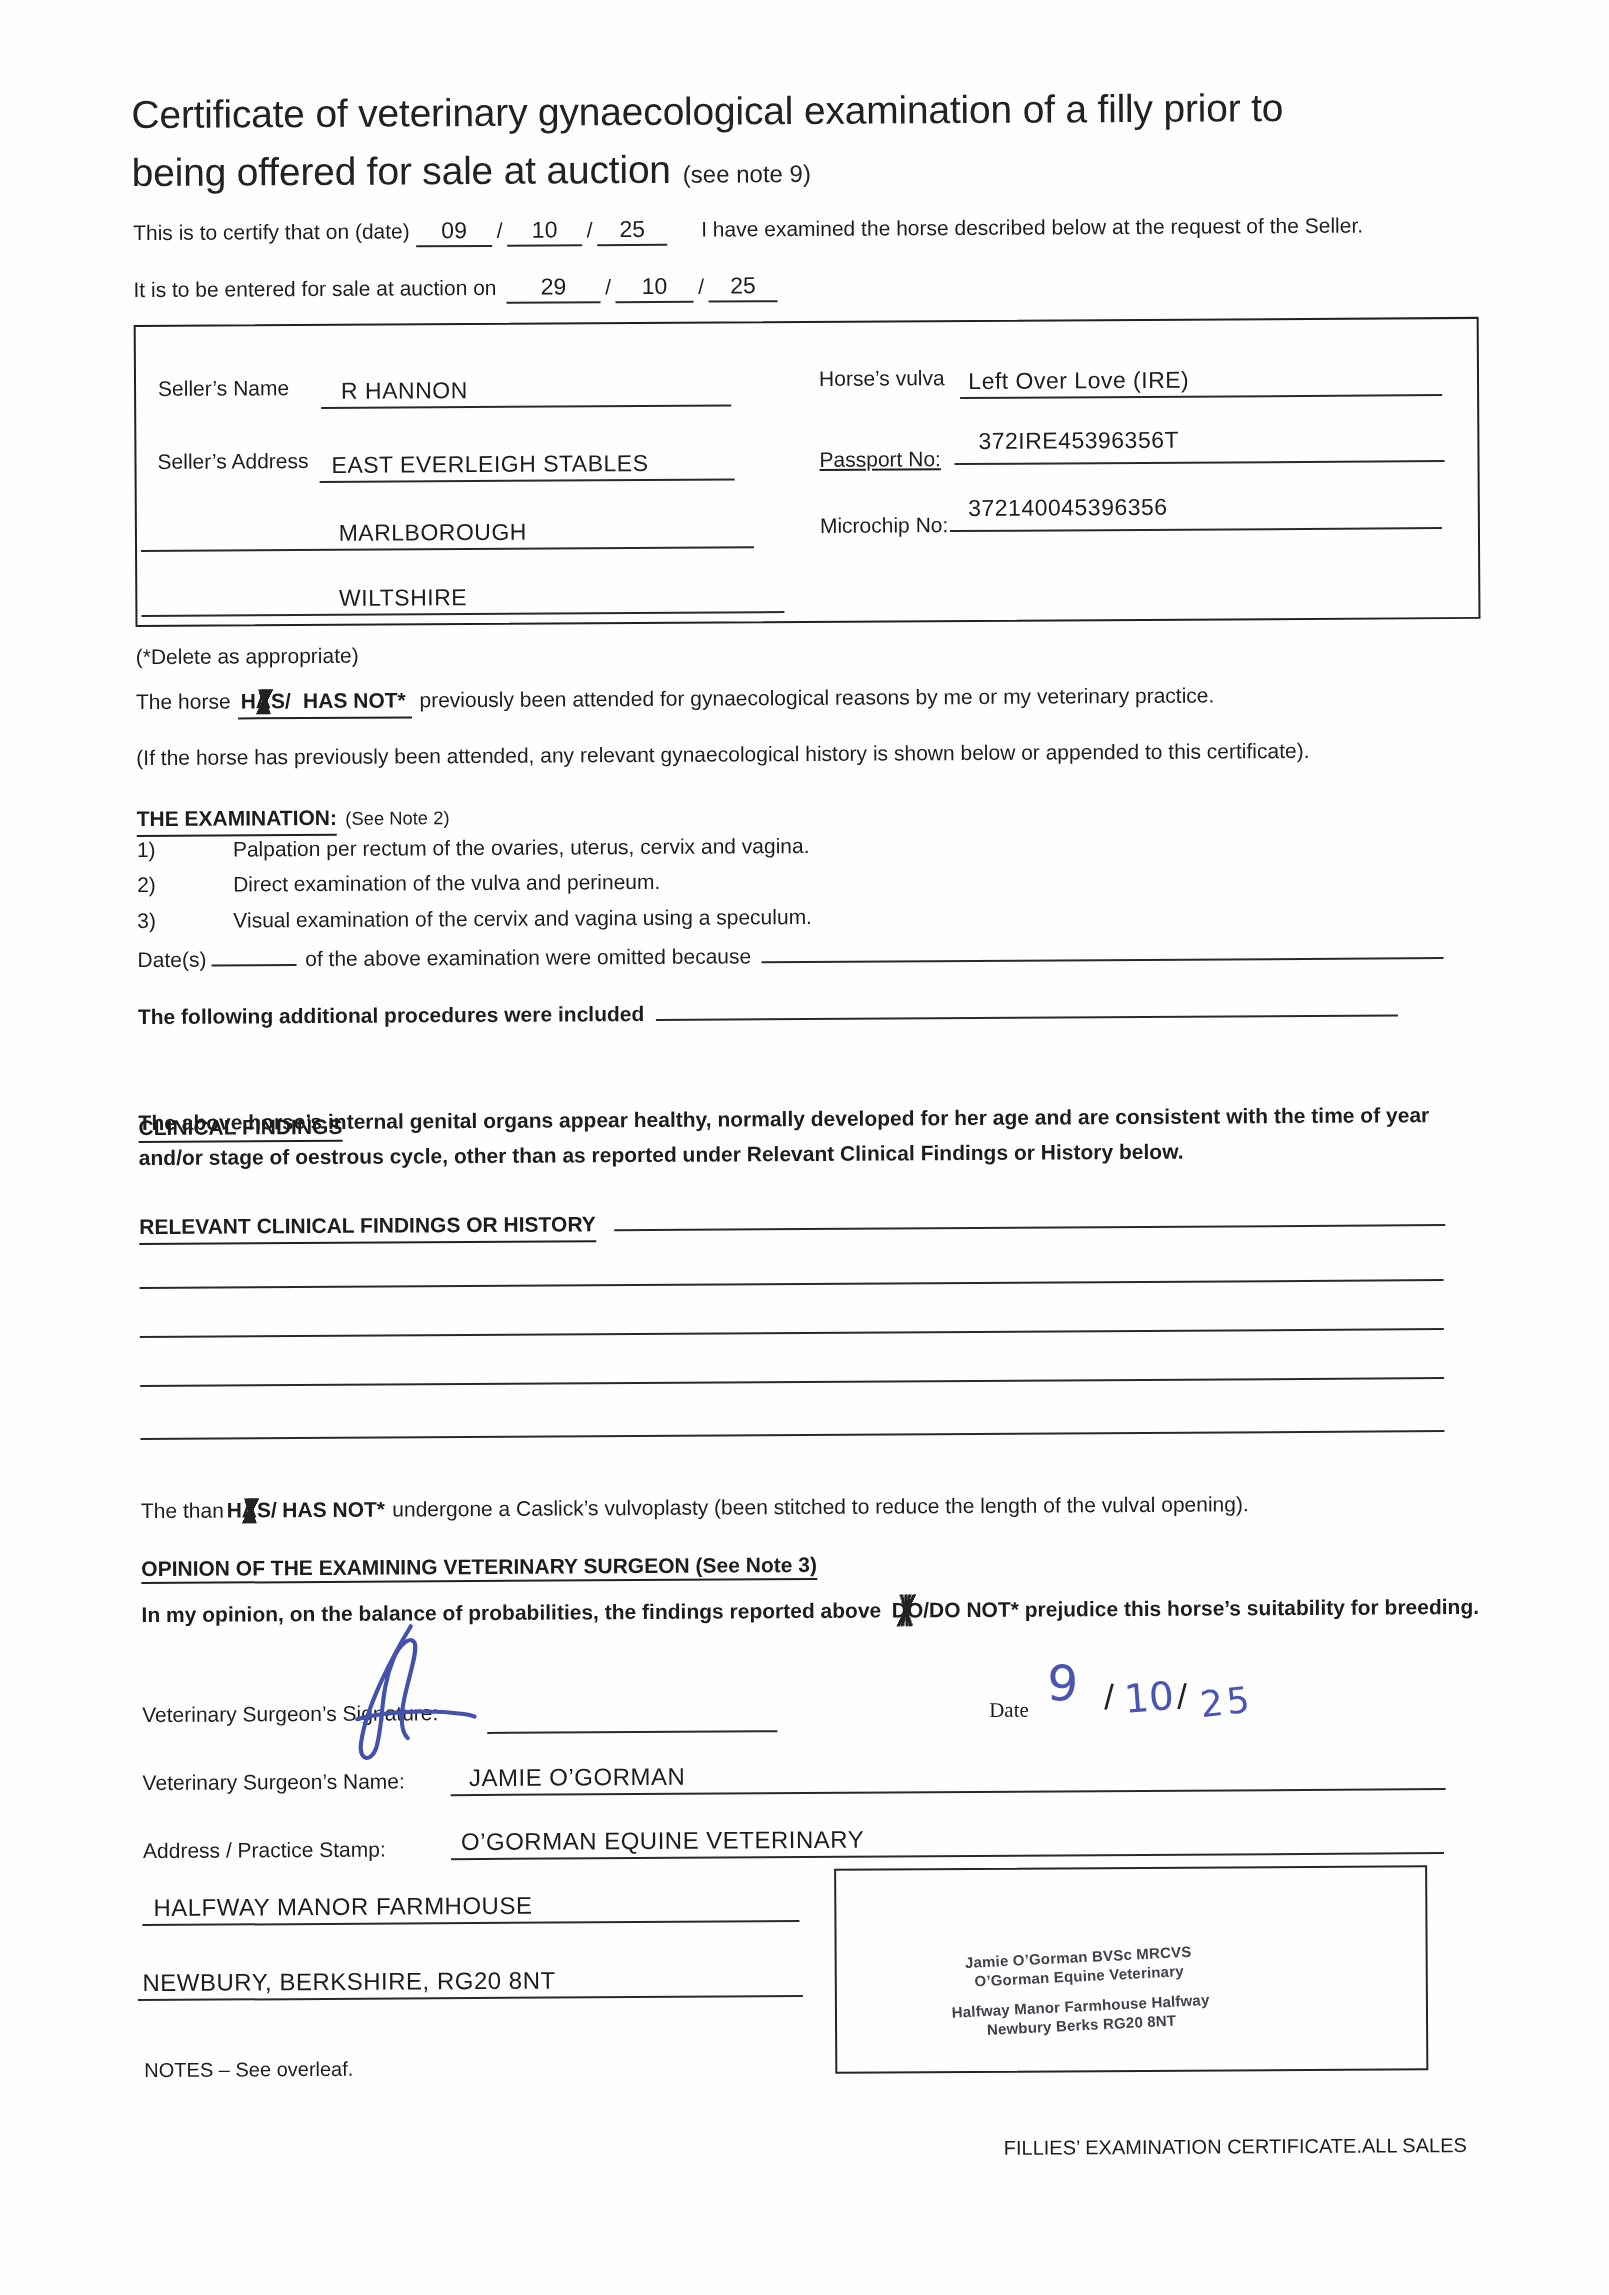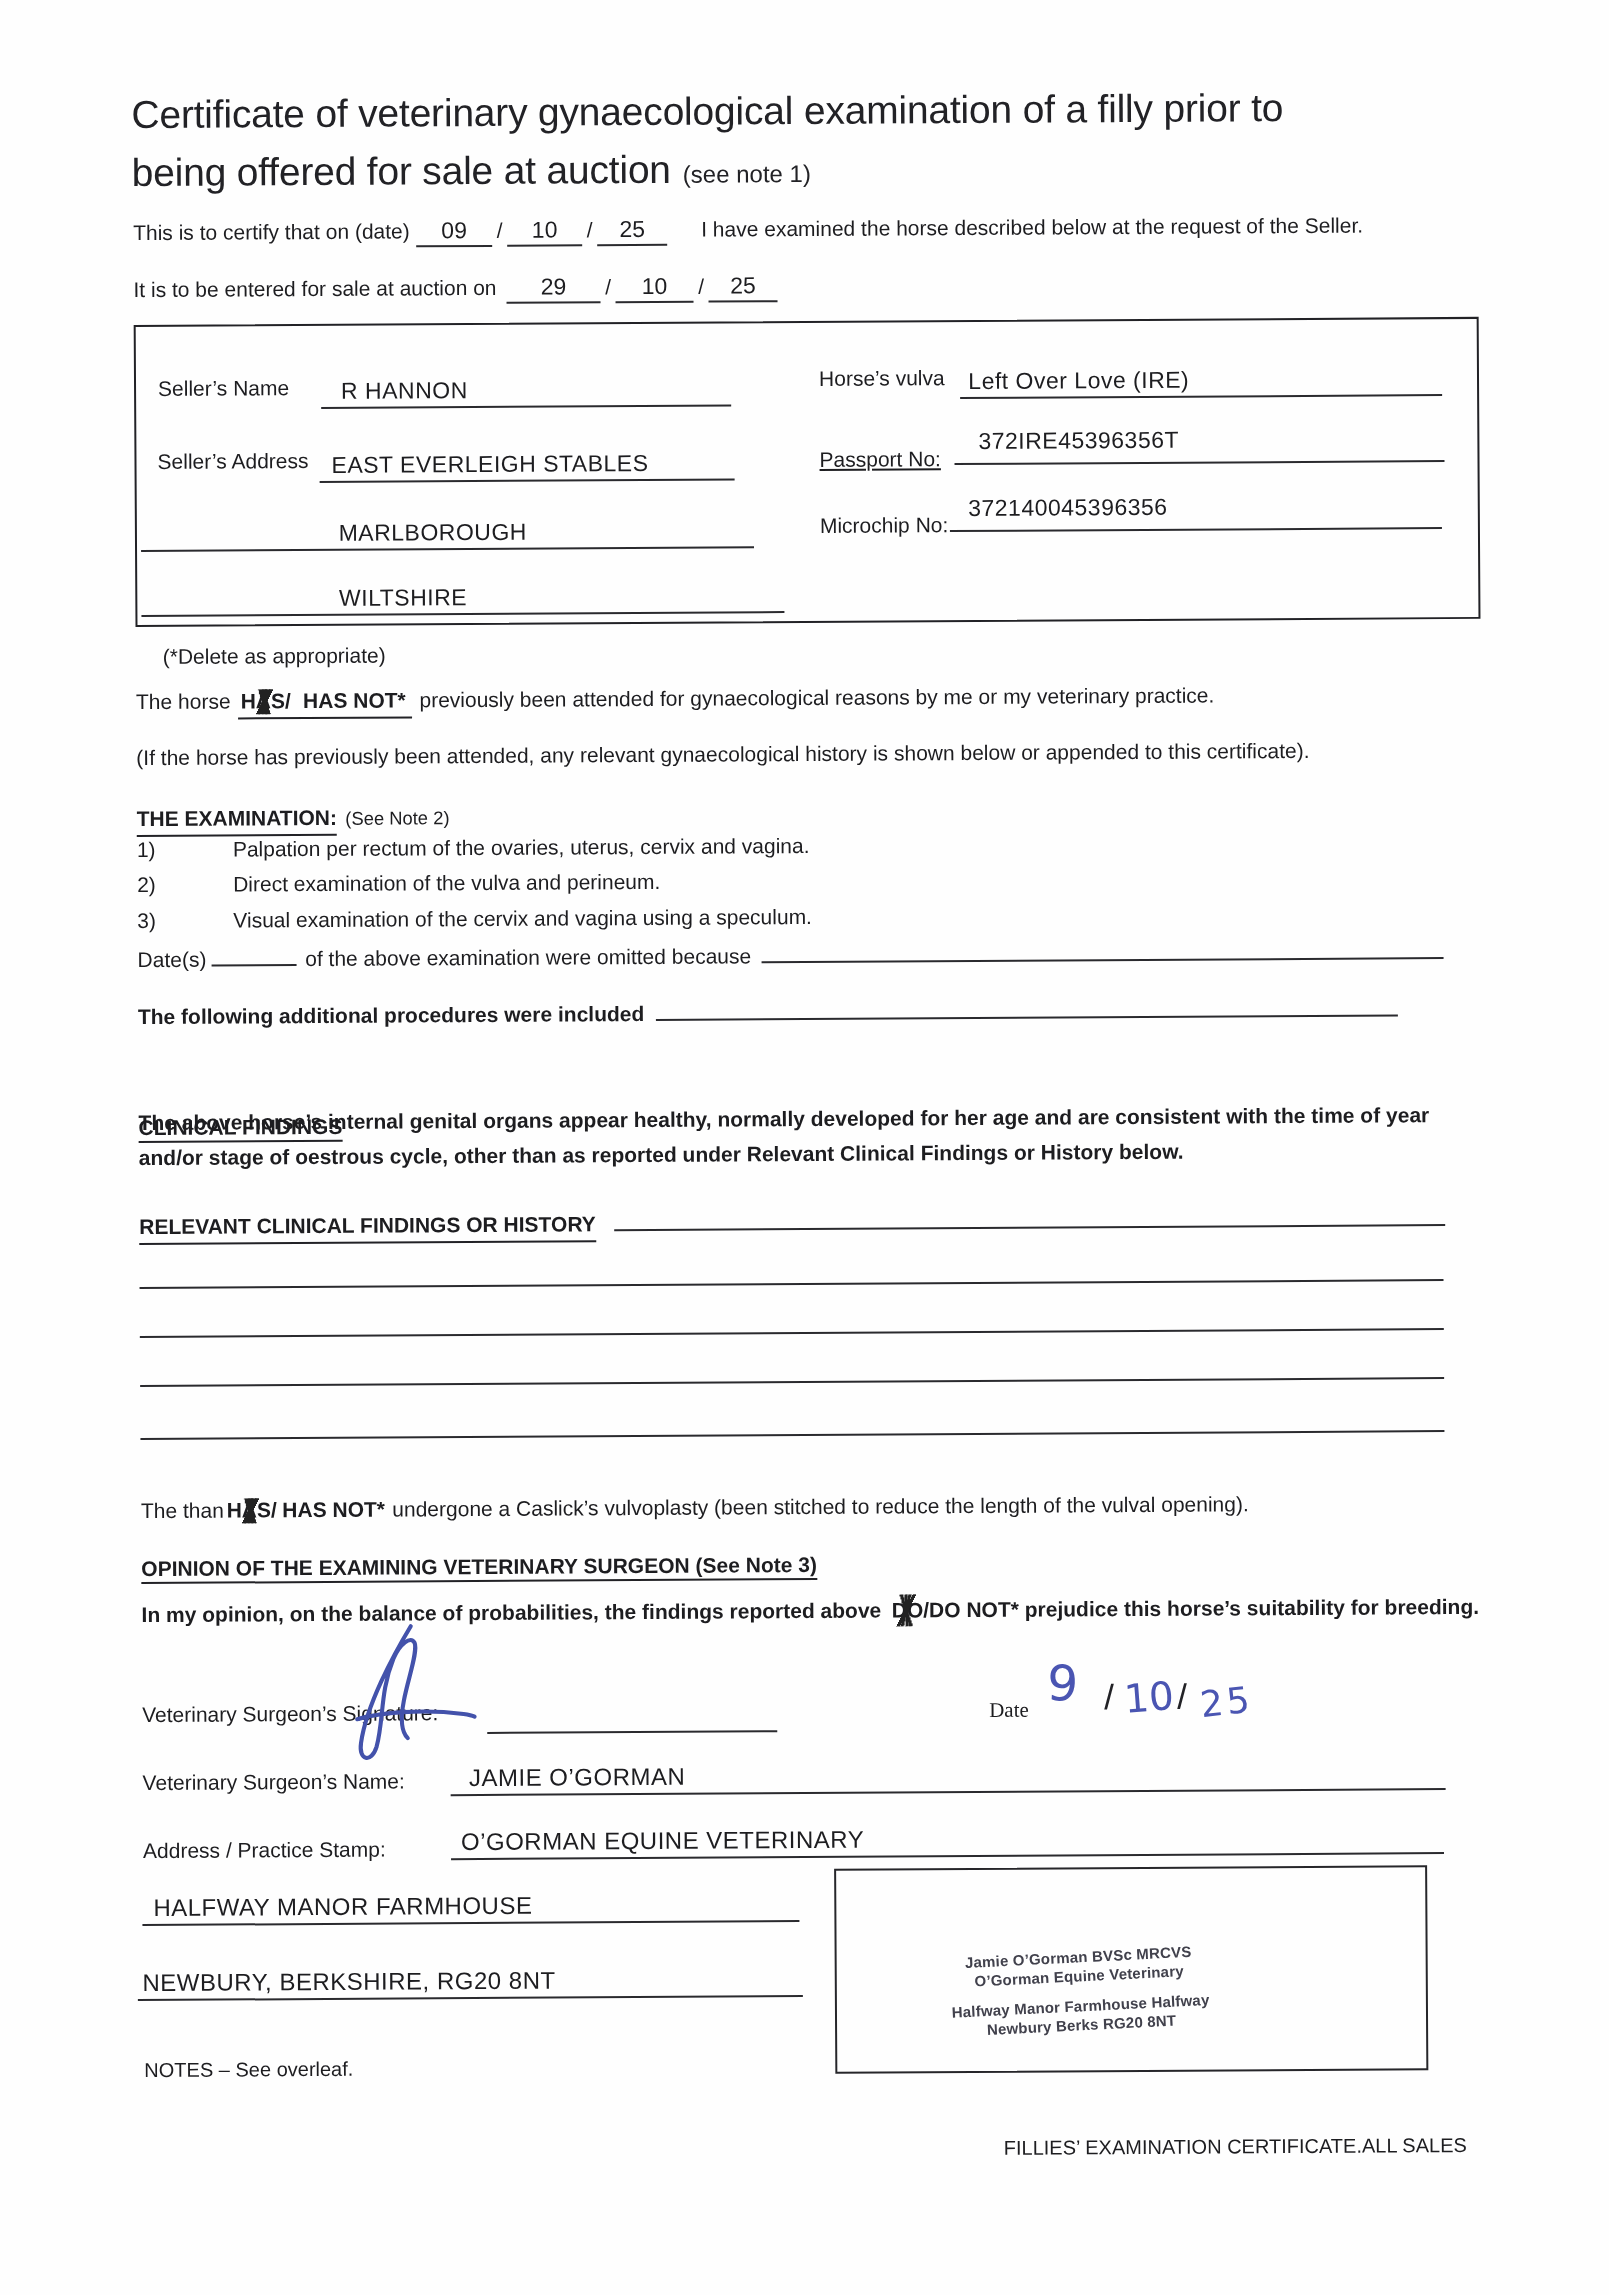--- a/index.html
+++ b/index.html
@@ -55,21 +55,21 @@
 </head>
 <body>
 
 <div class="page">
 <div class="doc">
 
   <div class="abs title" style="left:137px;top:82px;width:1331px;">
     <div>Certificate of veterinary gynaecological examination of a filly prior to</div>
     <div class="f" style="align-items:baseline;">
       <span>being offered for sale at auction</span>
-      <span class="title-note">(see note 1)</span>
+      <span class="title-note">(see note 9)</span>
     </div>
   </div>
 
   <div class="abs f t46" style="left:138px;top:215px;width:1313px;">
     <span>This is to certify that on (date)</span>
     <span class="blank" style="width:76px;margin-left:6.4px;">09</span>
     <span class="sep">/</span>
     <span class="blank" style="width:75px;">10</span>
     <span class="sep">/</span>
     <span class="blank" style="width:70px;">25</span>
@@ -110,21 +110,21 @@
     <span class="lbl" style="left:683px;top:191px;">Microchip No:</span>
     <div class="fill raised" style="left:813px;top:169px;width:492px;">
       <span class="t50" style="padding-left:18.4px;">372140045396356</span>
     </div>
 
     <div class="fill" style="left:3.7px;top:249px;width:643px;">
       <span class="t50" style="padding-left:198px;">WILTSHIRE</span>
     </div>
   </div>
 
-  <div class="abs t46" style="left:138px;top:639px;margin-left:27px;">(*Delete as appropriate)</div>
+  <div class="abs t46" style="left:138px;top:639px;">(*Delete as appropriate)</div>
 
   <div class="abs f t46" style="left:138px;top:684px;">
     <span>The horse</span>
     <span class="del-group">
       <span class="xout">HAS/</span>
       <span style="margin-left:6.4px;">HAS NOT*</span>
     </span>
     <span>previously been attended for gynaecological reasons by me or my veterinary practice.</span>
   </div>
 

